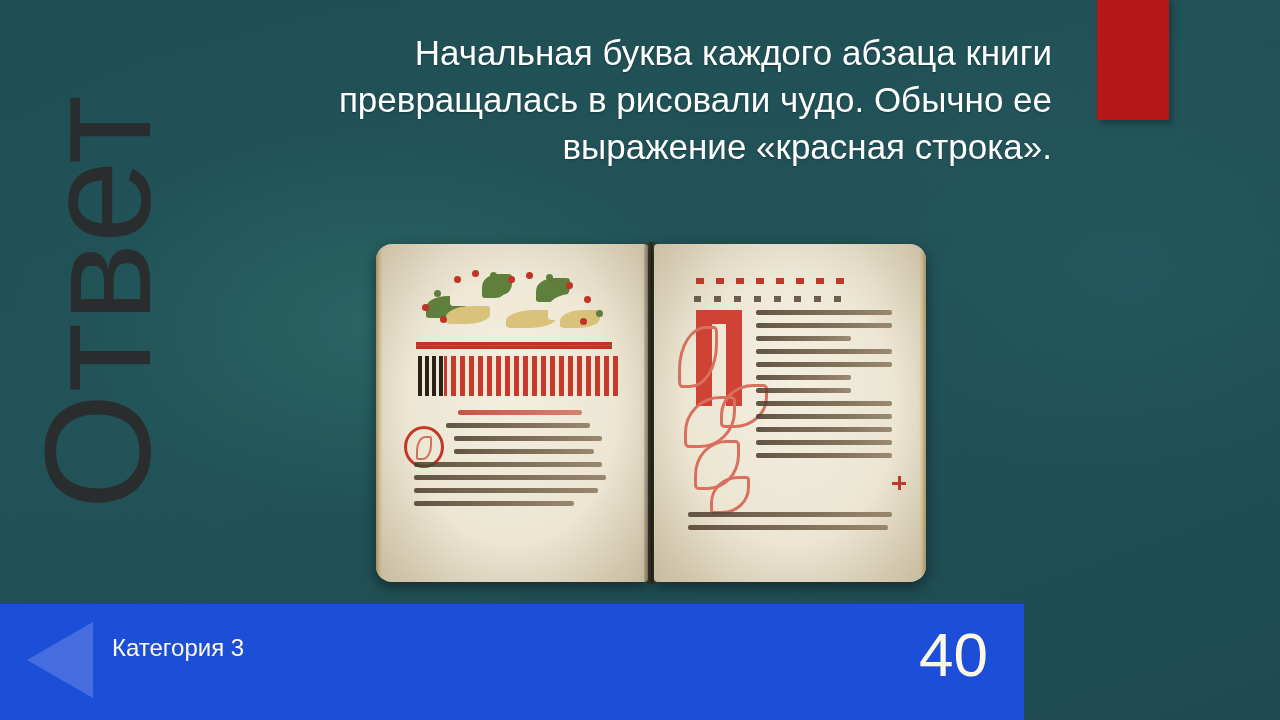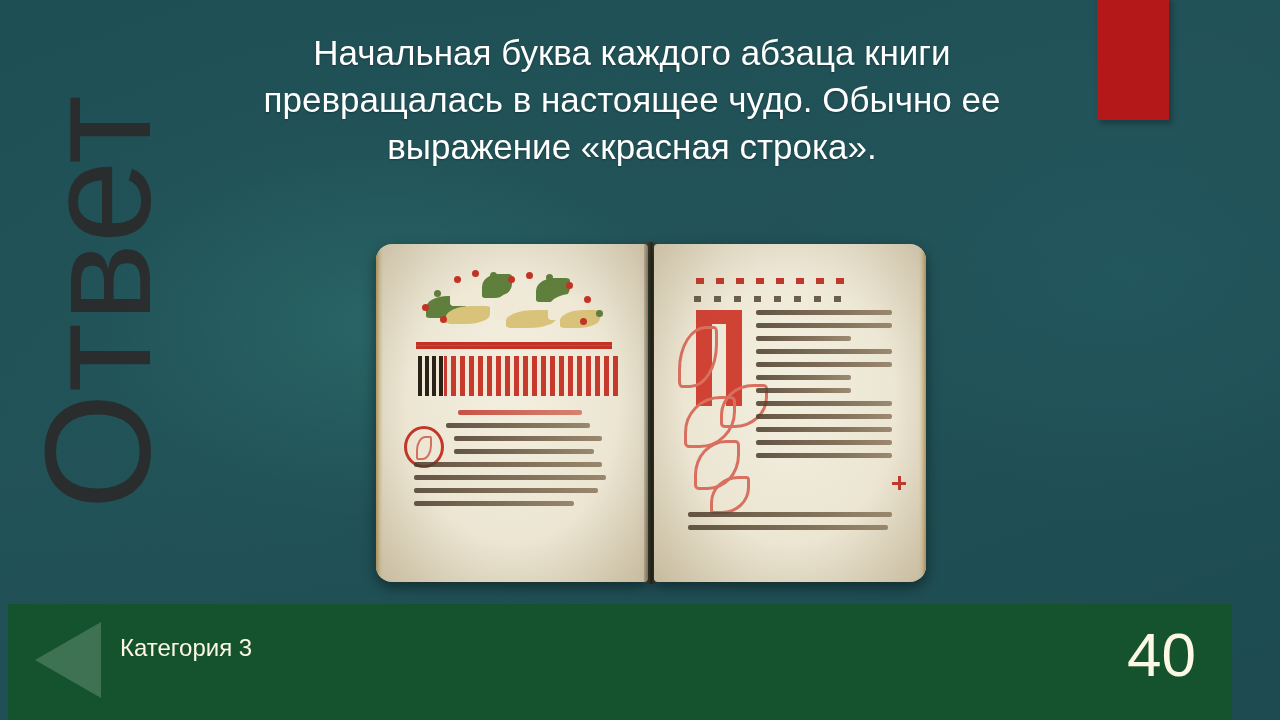--- a/index.html
+++ b/index.html
@@ -58,21 +58,21 @@
     background: #b51819;
     box-shadow: 3px 4px 6px rgba(0,0,0,0.28);
   }
 
   
   #answer-text {
     position: absolute;
     left: 212px;
     top: 30px;
     width: 840px;
-    text-align: center;
+    text-align: right;
     color: #ffffff;
     font-size: 35px;
     line-height: 1.34;
     font-weight: 400;
     text-shadow: 0 1px 2px rgba(0,0,0,0.30);
   }
 
   
   #book-figure {
     position: absolute;
@@ -193,24 +193,24 @@
   .rp-cross {
     position: absolute; right: 20px; bottom: 92px; width: 14px; height: 14px;
     background:
       linear-gradient(#c1382b,#c1382b) center/3px 14px no-repeat,
       linear-gradient(#c1382b,#c1382b) center/14px 3px no-repeat;
   }
 
   
   #bottom-bar {
     position: absolute;
-    left: 8px; bottom: 0;
-    width: 1224px;
+    left: 0; bottom: 0;
+    width: 1024px;
     height: 116px;
-    background: #14532d;
+    background: #1d4ed8;
   }
   #back-arrow {
     position: absolute;
     left: 27px;
     top: 18px;
     width: 0; height: 0;
     border-top: 38px solid transparent;
     border-bottom: 38px solid transparent;
     border-right: 66px solid rgba(255,255,255,0.18);
     cursor: pointer;
@@ -241,21 +241,21 @@
   <div id="bg-glow"></div>
 
   <div id="answer-word">
     <span>Ответ</span>
   </div>
 
   <div id="red-block"></div>
 
   <div id="answer-text">
     <div>Начальная буква каждого абзаца книги</div>
-    <div>превращалась в настоящее чудо. Обычно ее</div>
+    <div>превращалась в рисовали чудо. Обычно ее</div>
     <div>выражение «красная строка».</div>
   </div>
 
   <div id="book-figure">
 
     <div class="page left">
       <div class="page-edge-l"></div>
 
       <div class="headpiece">
         <div class="hp-leaf g" style="left:6px;  top:26px; width:40px; height:22px;"></div>

